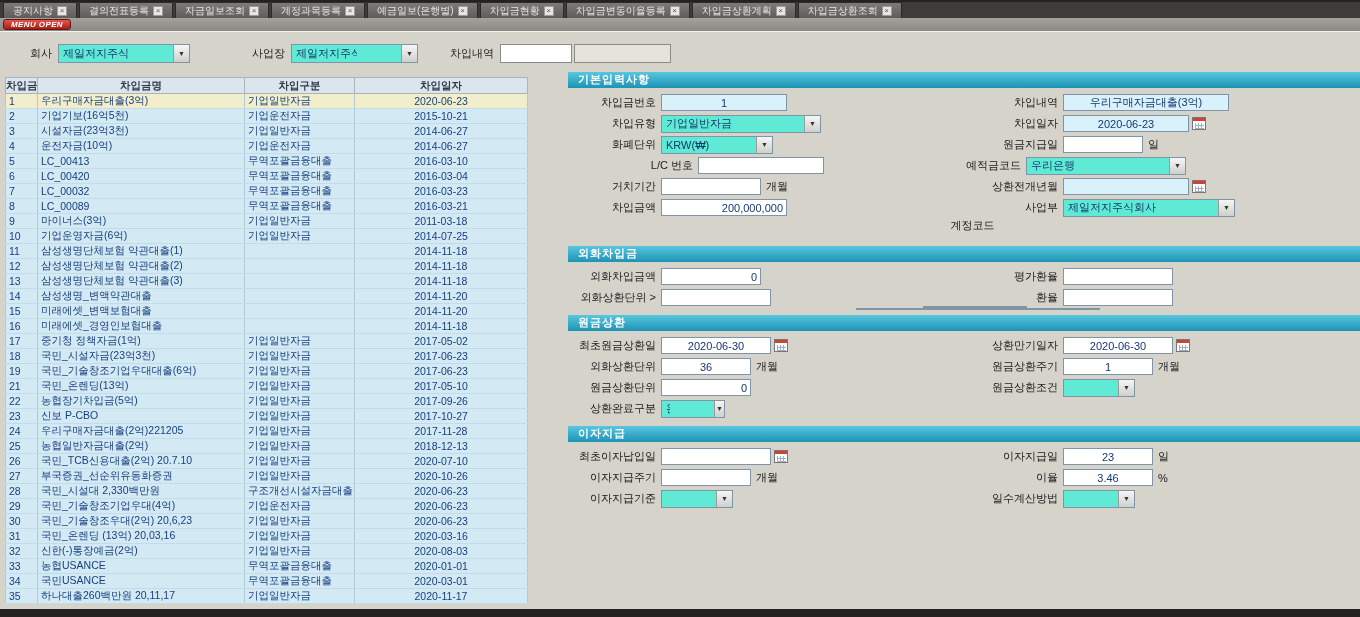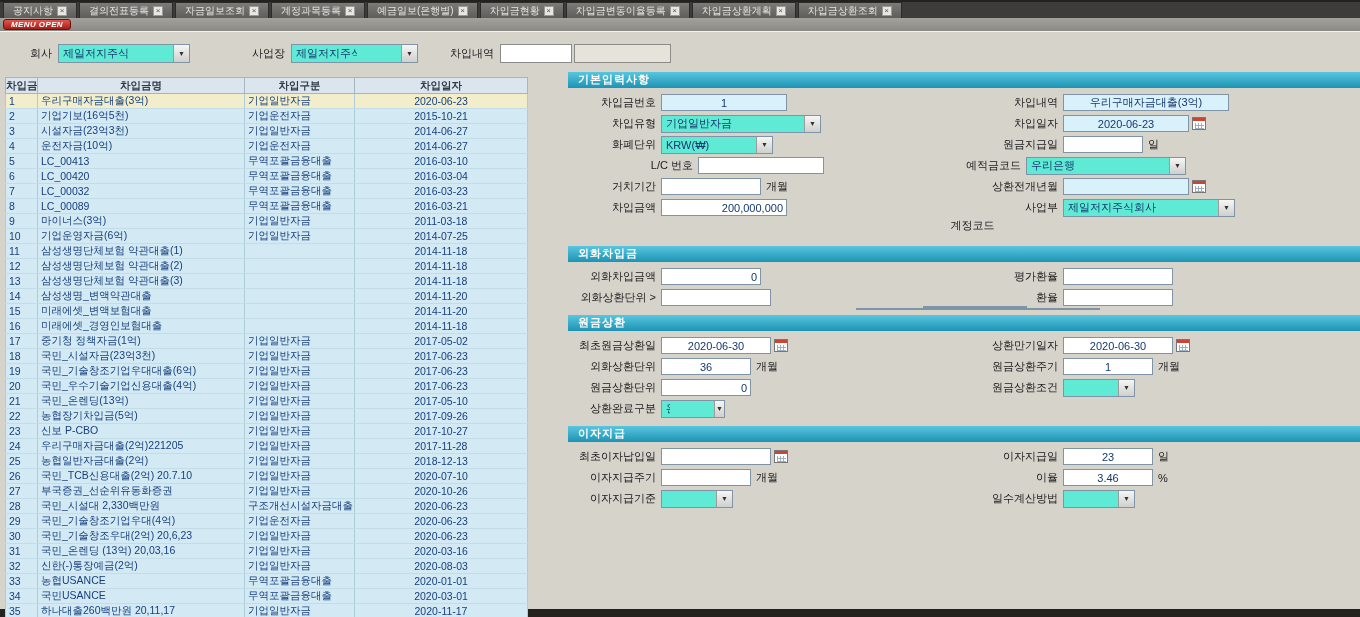--- a/index.html
+++ b/index.html
@@ -269,26 +269,20 @@
               <td class="col-type">기업일반자금</td>
               <td class="col-date">2017-06-23</td>
             </tr>
             <tr>
               <td class="col-code">19</td>
               <td class="col-name">국민_기술창조기업우대대출(6억)</td>
               <td class="col-type">기업일반자금</td>
               <td class="col-date">2017-06-23</td>
             </tr>
             <tr>
-              <td class="col-code">20</td>
-              <td class="col-name">국민_우수기술기업신용대출(4억)</td>
-              <td class="col-type">기업일반자금</td>
-              <td class="col-date">2017-06-23</td>
-            </tr>
-            <tr>
               <td class="col-code">21</td>
               <td class="col-name">국민_온렌딩(13억)</td>
               <td class="col-type">기업일반자금</td>
               <td class="col-date">2017-05-10</td>
             </tr>
             <tr>
               <td class="col-code">22</td>
               <td class="col-name">농협장기차입금(5억)</td>
               <td class="col-type">기업일반자금</td>
               <td class="col-date">2017-09-26</td>

